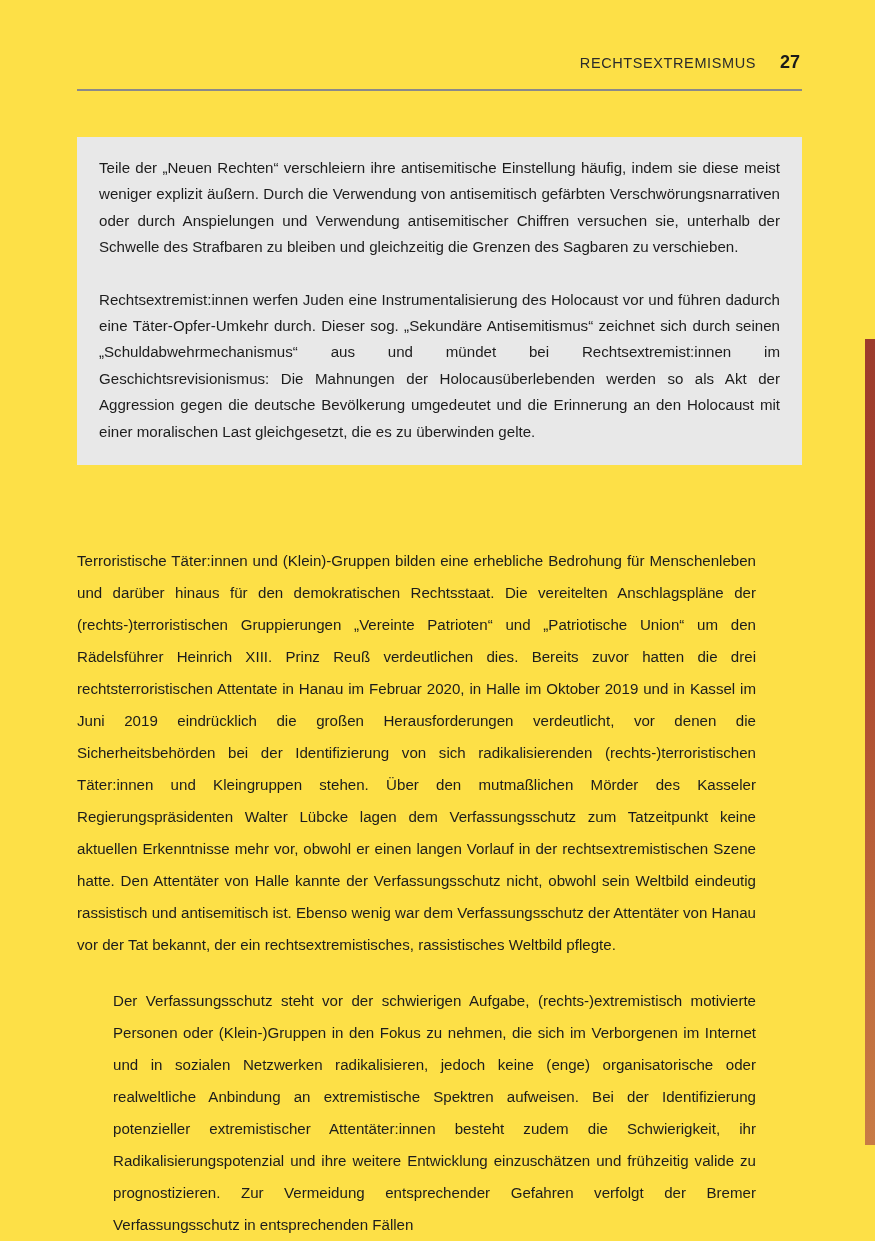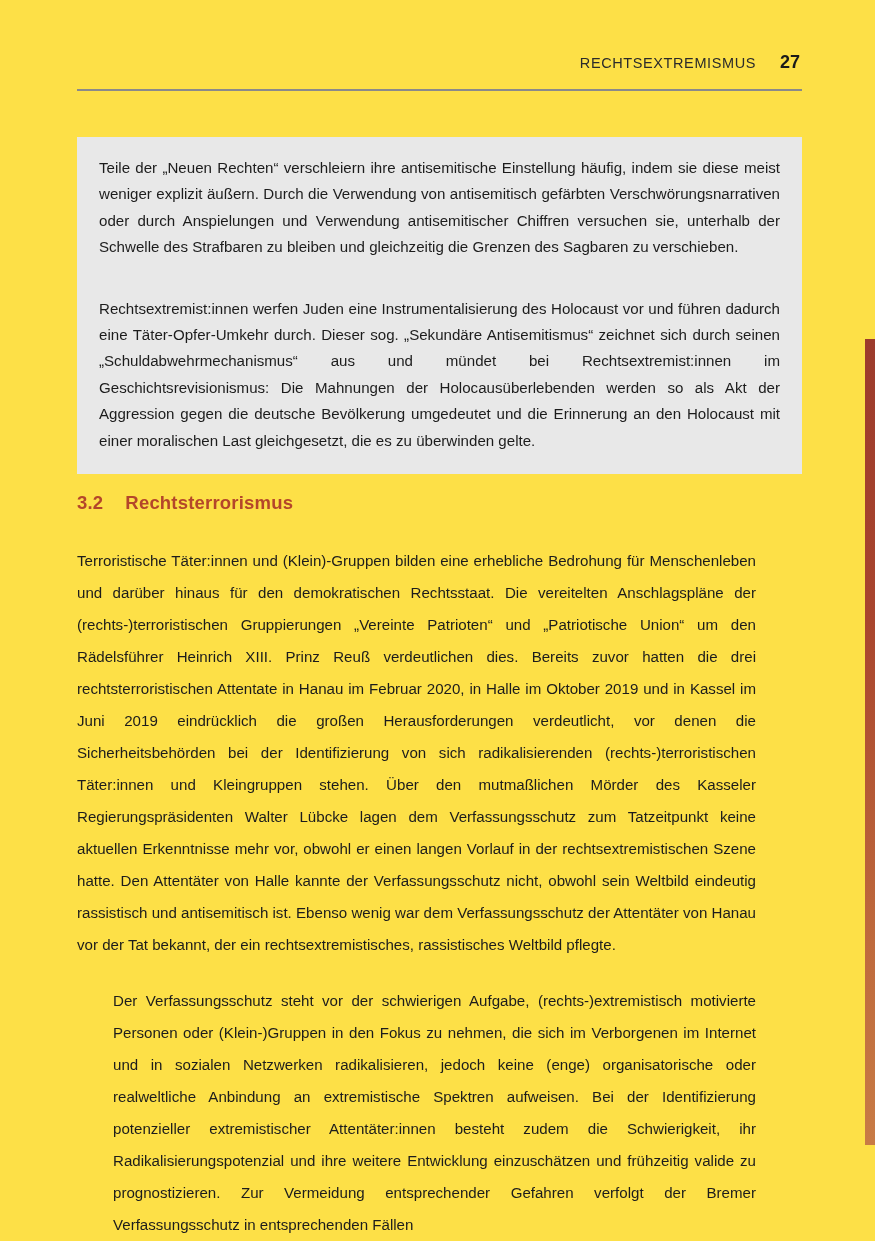--- a/index.html
+++ b/index.html
@@ -69,21 +69,21 @@
   .callout p {
     margin: 0;
     font-size: 15.1px;
     line-height: 26.4px;
     text-align: justify;
     text-justify: inter-word;
     color: #1c1c1c;
     hyphens: manual;
   }
   .callout p + p {
-    margin-top: 35px;
+    margin-top: 26px;
   }
 
   
   .section-heading {
     position: absolute;
     left: 77px;
     top: 492px;
     display: flex;
     align-items: baseline;
     gap: 22px;
@@ -139,24 +139,20 @@
     <span class="header-title">RECHTSEXTREMISMUS</span>
     <span class="header-pageno">27</span>
   </div>
   <div class="header-rule"></div>
 
   <div class="callout">
     <p>Teile der „Neuen Rechten“ verschleiern ihre antisemitische Einstellung häufig, indem sie diese meist weniger explizit äußern. Durch die Verwendung von antisemitisch gefärbten Verschwörungsnarrativen oder durch Anspielungen und Verwendung antisemitischer Chiffren versuchen sie, unterhalb der Schwelle des Strafbaren zu bleiben und gleichzeitig die Grenzen des Sagbaren zu verschieben.</p>
     <p>Rechtsextremist:innen werfen Juden eine Instrumentalisierung des Holocaust vor und führen dadurch eine Täter-Opfer-Umkehr durch. Dieser sog. „Sekundäre Antisemitismus“ zeichnet sich durch seinen „Schuldabwehrmechanismus“ aus und mündet bei Rechtsextremist:innen im Geschichtsrevisionismus: Die Mahnungen der Holocausüberlebenden werden so als Akt der Aggression gegen die deutsche Bevölkerung umgedeutet und die Erinnerung an den Holocaust mit einer moralischen Last gleichgesetzt, die es zu überwinden gelte.</p>
   </div>
 
-  <div class="section-heading">
-    <span class="section-number">3.2</span>
-    <span class="section-title">Rechtsterrorismus</span>
-  </div>
 
   <div class="body-text">
     <p>Terroristische Täter:innen und (Klein)-Gruppen bilden eine erhebliche Bedrohung für Menschenleben  und darüber hinaus für den demokratischen Rechtsstaat. Die vereitelten Anschlagspläne der (rechts-)terroristischen Gruppierungen „Vereinte Patrioten“ und „Patriotische Union“ um den Rädelsführer Heinrich XIII. Prinz Reuß verdeutlichen dies. Bereits zuvor hatten die drei rechtsterroristischen Attentate in Hanau im Februar 2020, in Halle im Oktober 2019 und in Kassel im Juni 2019 eindrücklich die großen Herausforderungen verdeutlicht, vor denen die Sicherheitsbehörden bei der Identifizierung von sich radikalisierenden (rechts-)terroristischen Täter:innen und Kleingruppen stehen. Über den mutmaßlichen Mörder des Kasseler Regierungspräsidenten Walter Lübcke lagen dem Verfassungsschutz zum Tatzeitpunkt keine aktuellen Erkenntnisse mehr vor, obwohl er einen langen Vorlauf in der rechtsextremistischen Szene hatte. Den Attentäter von Halle kannte der Verfassungsschutz nicht, obwohl sein Weltbild eindeutig rassistisch und antisemitisch ist. Ebenso wenig war dem Verfassungsschutz der Attentäter von Hanau vor der Tat bekannt, der ein rechtsextremistisches, rassistisches Weltbild pflegte.</p>
     <p>Der Verfassungsschutz steht vor der schwierigen Aufgabe, (rechts-)extremistisch motivierte Personen oder (Klein-)Gruppen in den Fokus zu nehmen, die sich im Verborgenen im Internet und in sozialen Netzwerken radikalisieren, jedoch keine (enge) organisatorische oder realweltliche Anbindung an extremistische Spektren aufweisen. Bei der Identifizierung potenzieller extremistischer Attentäter:innen besteht zudem die Schwierigkeit, ihr Radikalisierungspotenzial und ihre weitere Entwicklung einzuschätzen und frühzeitig valide zu prognostizieren. Zur Vermeidung entsprechender Gefahren verfolgt der Bremer Verfassungsschutz in entsprechenden Fällen</p>
   </div>
 
   <div class="edge-tab"></div>
 
 </div>
 

